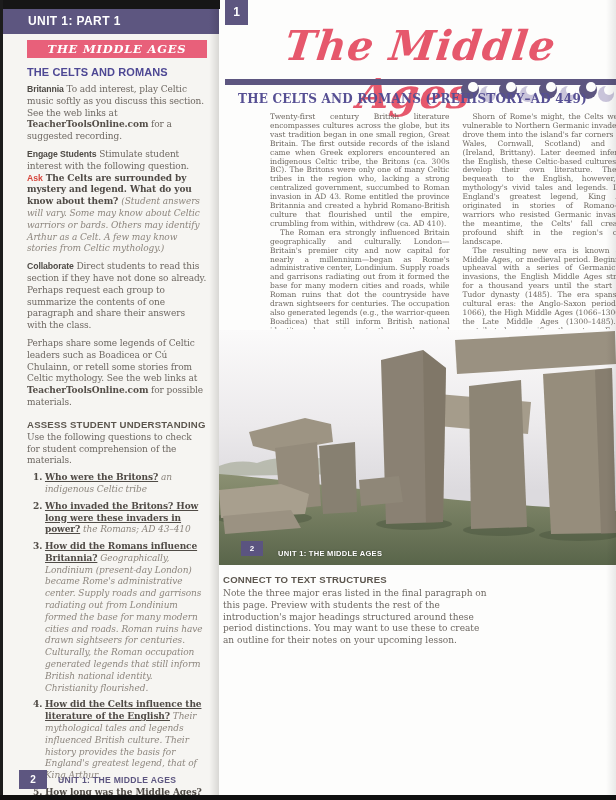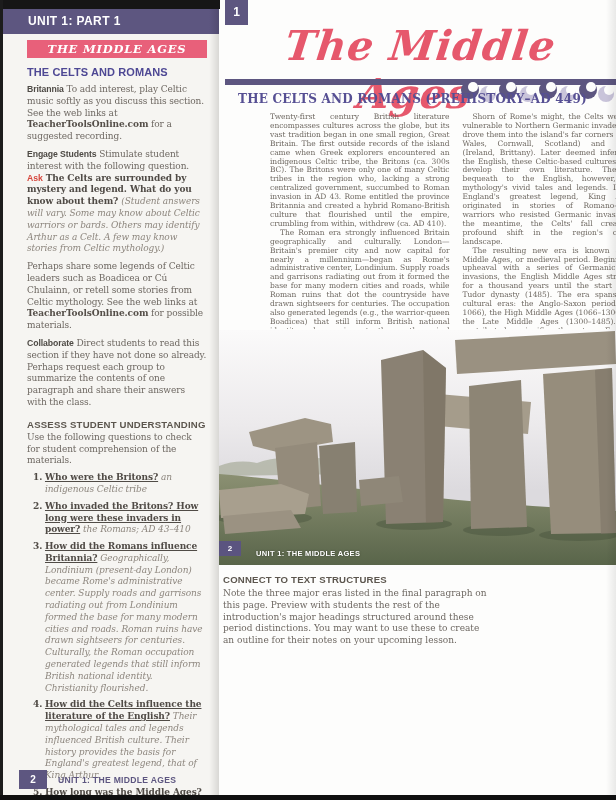--- a/index.html
+++ b/index.html
@@ -74,21 +74,21 @@
   .columns { position:absolute; left:19px; top:113px; width:372px; height:216px; display:flex;
           gap:13px; overflow:hidden;margin-left:32px; }
   .col { width:180px; }
   .col p { margin:0; font-size:7.5px; line-height:8.9px; color:#6f6962; text-align:justify;
           letter-spacing:-0.05px; }
   .col p.ind { text-indent:10px; }
 
   .photo { position:absolute; left:0; top:330px; width:397px; height:235px;
           background:linear-gradient(to bottom, #fbfafa 0%, #eceaec 40%, #dcdade 68%); }
   .photo svg { position:absolute; left:0; top:0; }
-  .photo-caption { position:absolute; left:0; bottom:9px; height:15px; white-space:nowrap; }
+  .photo-caption { position:absolute; left:22px; bottom:9px; height:15px; white-space:nowrap; }
   .mini-box { display:inline-block; width:22px; height:15px; background:#5b5480; color:#fff;
           font-family:"Liberation Sans", sans-serif; font-weight:bold; font-size:8px; line-height:15px;
           text-align:center; vertical-align:top; }
   .mini-label { display:inline-block; margin-left:10px; color:#ffffff;
           font-family:"Liberation Sans", sans-serif; font-weight:bold; font-size:7.5px; line-height:15px;
           letter-spacing:0.3px; text-shadow:0 0 2px rgba(0,0,0,0.45); }
 
   .connect { position:absolute; left:4px; top:574px; width:270px; }
   .connect h4 { margin:0; font-family:"Liberation Sans", sans-serif; font-size:9.6px; color:#5c564e;
           letter-spacing:0.2px; }
@@ -109,23 +109,23 @@
 
     <div class="left-content">
       <div class="title-box">THE MIDDLE AGES</div>
 
       <h3 class="side-heading">THE CELTS AND ROMANS</h3>
 
       <p><span class="lead">Britannia</span><span> To add interest, play Celtic music softly as you discuss this section. See the web links at </span><span class="weblink">TeacherToolsOnline.com</span><span> for a suggested recording.</span></p>
 
       <p><span class="lead">Engage Students</span><span> Stimulate student interest with the following question. </span><span class="ask">Ask</span><span class="bold-q"> The Celts are surrounded by mystery and legend. What do you know about them? </span><span class="ans">(Student answers will vary. Some may know about Celtic warriors or bards. Others may identify Arthur as a Celt. A few may know stories from Celtic mythology.)</span></p>
 
+      <p><span class="lead">Collaborate</span><span> Direct students to read this section if they have not done so already. Perhaps request each group to summarize the contents of one paragraph and share their answers with the class.</span></p>
+
       <p><span>Perhaps share some legends of Celtic leaders such as Boadicea or Cú Chulainn, or retell some stories from Celtic mythology. See the web links at </span><span class="weblink">TeacherToolsOnline.com</span><span> for possible materials.</span></p>
-
-      <p><span class="lead">Collaborate</span><span> Direct students to read this section if they have not done so already. Perhaps request each group to summarize the contents of one paragraph and share their answers with the class.</span></p>
 
       <h4 class="assess-heading">ASSESS STUDENT UNDERSTANDING</h4>
       <p class="assess-intro">Use the following questions to check for student comprehension of the materials.</p>
 
       <ol class="questions">
         <li><span class="qnum">1.</span> <span class="q">Who were the Britons?</span> <span class="a">an indigenous Celtic tribe</span></li>
         <li><span class="qnum">2.</span> <span class="q">Who invaded the Britons? How long were these invaders in power?</span> <span class="a">the Romans; AD 43–410</span></li>
         <li><span class="qnum">3.</span> <span class="q">How did the Romans influence Britannia?</span> <span class="a">Geographically, Londinium (present-day London) became Rome's administrative center. Supply roads and garrisons radiating out from Londinium formed the base for many modern cities and roads. Roman ruins have drawn sightseers for centuries. Culturally, the Roman occupation generated legends that still inform British national identity. Christianity flourished.</span></li>
         <li><span class="qnum">4.</span> <span class="q">How did the Celts influence the literature of the English?</span> <span class="a">Their mythological tales and legends influenced British culture. Their history provides the basis for England's greatest legend, that of King Arthur.</span></li>
         <li><span class="qnum">5.</span> <span class="q">How long was the Middle Ages?</span> <span class="a">ca. 1,000 years</span></li>

